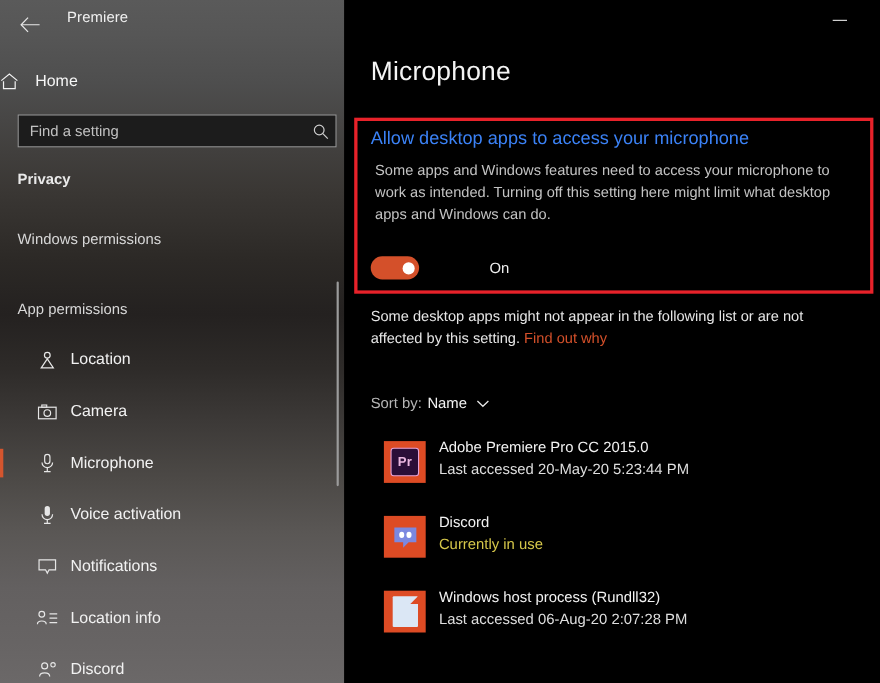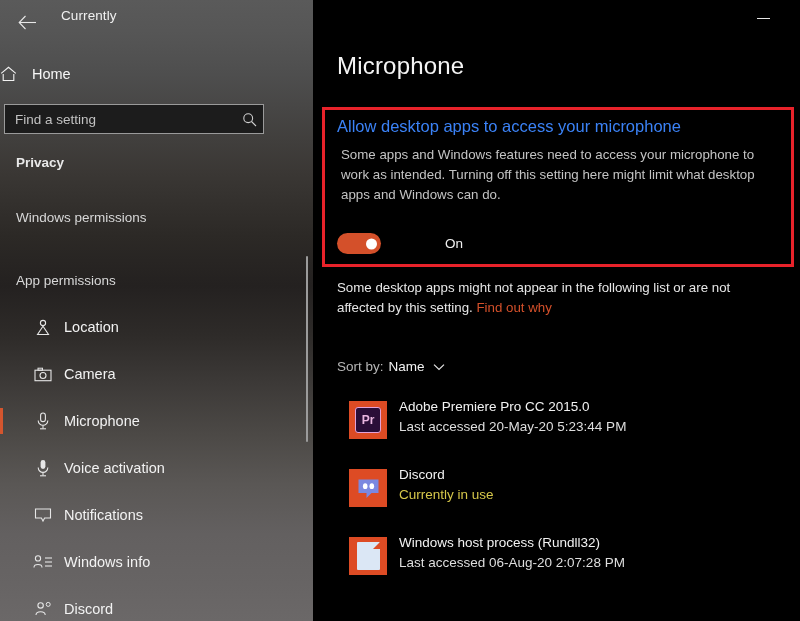--- a/index.html
+++ b/index.html
@@ -33,21 +33,21 @@
   }
 
   .nav-home {
     position: absolute; left: 0; top: 58px; width: 295px; height: 32px;
     display: flex; align-items: center; 
   }
   .nav-home .ic { width: 24px; color: #f2f2f2; display:flex; align-items:center; }
   .nav-home .lb { font-size: 14.5px; color: #f6f6f6; margin-left: 8px; }
 
   #search-box {
-    position: absolute; left: 4px; top: 104px; width: 260px; height: 30px;
+    position: absolute; left: 16px; top: 104px; width: 290px; height: 30px;
     background: #1c1c1c; border: 1px solid #9a9a9a;
     display: flex; align-items: center;
   }
   #search-input {
     flex: 1; background: transparent; border: none; outline: none;
     color: #c9c9c9; font-family: "Liberation Sans", sans-serif;
     font-size: 13.5px; padding-left: 10px;
   }
   #search-input::placeholder { color: #c2c2c2; opacity: 1; }
   #search-icon {
@@ -175,21 +175,21 @@
 
   <div id="sidebar">
 
     <div id="titlebar">
       <div id="back-btn">
         <svg width="19" height="15" viewBox="0 0 19 15">
           <path d="M7.5 1 L1.2 7.5 L7.5 14" fill="none" stroke="currentColor" stroke-width="1.1"></path>
           <line x1="1.2" y1="7.5" x2="18" y2="7.5" stroke="currentColor" stroke-width="1.1"></line>
         </svg>
       </div>
-      <div id="settings-title">Currently</div>
+      <div id="settings-title">Premiere</div>
     </div>
 
     <div class="nav-home">
       <span class="ic">
         <svg width="17" height="16" viewBox="0 0 17 16">
           <path d="M1.2 7.3 L8.5 1.3 L15.8 7.3" fill="none" stroke="currentColor" stroke-width="1.1"></path>
           <path d="M3.2 7.9 L3.2 14.5 L13.8 14.5 L13.8 7.9" fill="none" stroke="currentColor" stroke-width="1.1"></path>
         </svg>
       </span>
       <span class="lb">Home</span>
@@ -268,21 +268,21 @@
     <div class="nav-item" style="top:545px">
       <span class="ic">
         <svg width="20" height="16" viewBox="0 0 20 16">
           <circle cx="5" cy="4.4" r="2.6" fill="none" stroke="currentColor" stroke-width="1.1"></circle>
           <path d="M1 13.4 C1 9.6 9 9.6 9 13.4" fill="none" stroke="currentColor" stroke-width="1.1"></path>
           <line x1="12" y1="4" x2="19" y2="4" stroke="currentColor" stroke-width="1.1"></line>
           <line x1="12" y1="8" x2="19" y2="8" stroke="currentColor" stroke-width="1.1"></line>
           <line x1="12" y1="12" x2="19" y2="12" stroke="currentColor" stroke-width="1.1"></line>
         </svg>
       </span>
-      <span class="lb">Windows info</span>
+      <span class="lb">Location info</span>
     </div>
 
     <div class="nav-item" style="top:592px">
       <span class="ic">
         <svg width="19" height="16" viewBox="0 0 19 16">
           <circle cx="6.6" cy="4.4" r="2.7" fill="none" stroke="currentColor" stroke-width="1.1"></circle>
           <path d="M2 14 C2 9.6 11.2 9.6 11.2 14" fill="none" stroke="currentColor" stroke-width="1.1"></path>
           <circle cx="14.2" cy="3.4" r="2" fill="none" stroke="currentColor" stroke-width="1"></circle>
         </svg>
       </span>

